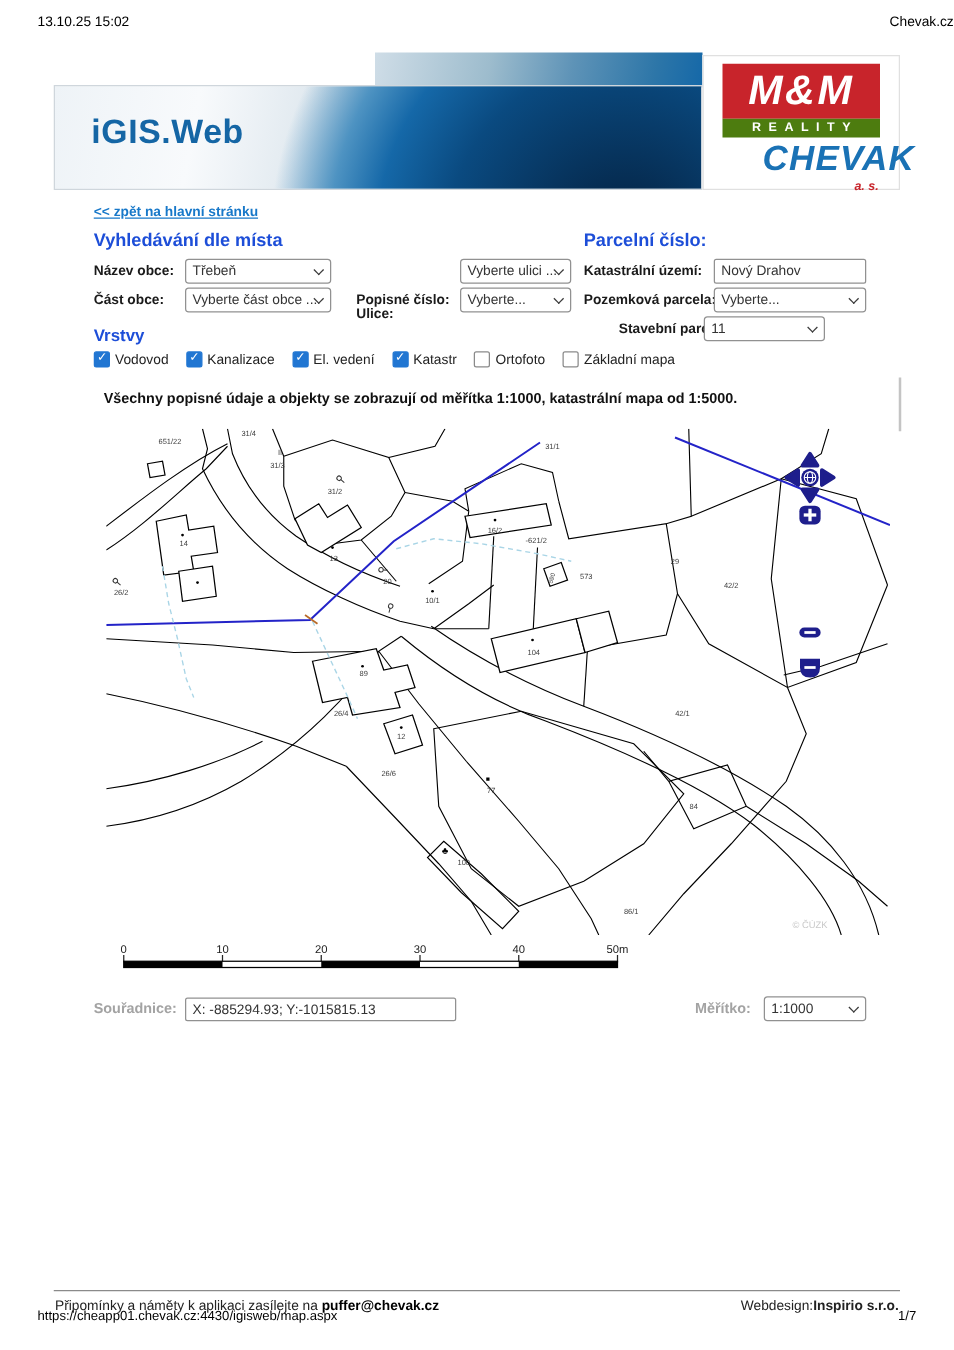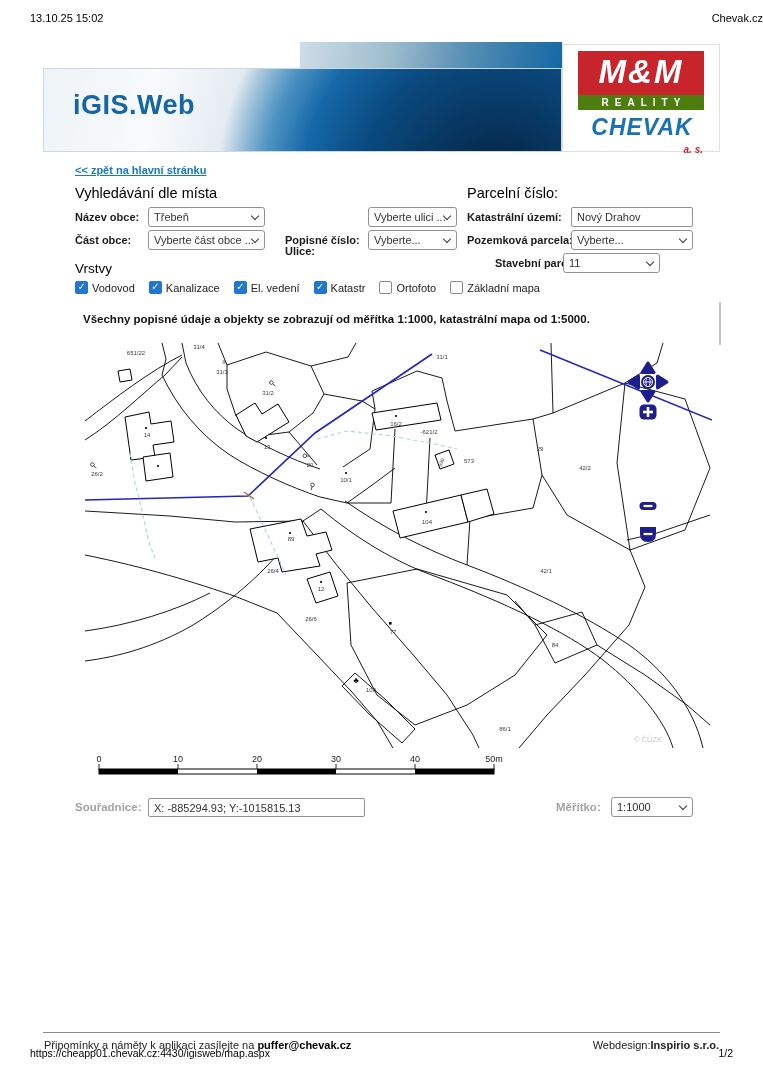--- a/index.html
+++ b/index.html
@@ -23,25 +23,25 @@
       linear-gradient(100deg,#eef3f7 0%,#f8fafc 22%,#e2eaf0 38%,#c2d3de 50%,#9dbccd 58%,#7fa9c0 65%,#a9c7d8 76%,#d4e4ec 100%);
   }
   .banner-overhang { position:absolute; left:257px; top:0; width:262px; height:28px;
     background:linear-gradient(100deg,#cfdde7 0%,#9dbccd 35%,#5e93b7 60%,#2d76a8 85%,#1568a8 100%); }
   .app-name { position:absolute; left:30px; top:48px; font-size:27px; font-weight:bold; color:#1566a5; letter-spacing:0.5px; }
   .logo-box { position:absolute; left:519px; top:2px; width:158px; height:108px; background:#fff; border:1px solid #e0e0e0; }
   .mm-red { margin:6px auto 0; width:126px; height:44px; background:#c8242b; color:#fff; font-weight:bold; font-style:italic;
     font-size:33px; text-align:center; line-height:42px; letter-spacing:2px; }
   .mm-reality { margin:0 auto; width:126px; height:15px; background:#4d7c0f; color:#fff; font-size:10px; font-weight:bold;
     letter-spacing:6px; text-align:center; line-height:15px; padding-left:6px; }
-  .chevak { width:158px; text-align:center; color:#1a72b5; font-weight:bold; font-style:italic; font-size:23px; letter-spacing:1px; line-height:34px; }
+  .chevak { width:158px; text-align:center; color:#1a72b5; font-weight:bold; font-style:italic; font-size:28px; letter-spacing:1px; line-height:34px;margin-left:29px; }
   .chevak-as { text-align:right; padding-right:16px; color:#c8242b; font-weight:bold; font-size:10px; font-style:italic; }
 
   .back-link { position:absolute; left:32px; top:109px; font-size:11px; font-weight:bold; color:#1778c9; text-decoration:underline; cursor:pointer; }
-  .h-blue { position:absolute; font-size:14.5px; font-weight:normal; color:#000000; }
+  .h-blue { position:absolute; font-size:14.5px; font-weight:bold; color:#1d4ed8; }
   .flabel { position:absolute; font-size:11px; font-weight:bold; color:#1a1a1a; line-height:20px; height:20px; }
   .glabel { position:absolute; font-size:11.5px; font-weight:bold; color:#a3a3a3; line-height:19px; }
   .sel, .tinput { position:absolute; height:20px; border:1px solid #919191; border-radius:3px; background:#fff;
     font-size:11px; color:#333; line-height:18px; padding:0 18px 0 5px; white-space:nowrap; overflow:hidden; }
   .tinput { padding-right:4px; border-radius:2px; }
   .chev { position:absolute; right:6px; top:5px; width:6px; height:6px; border-right:1.8px solid #3a3a3a; border-bottom:1.8px solid #3a3a3a; transform:rotate(45deg); }
 
   .layers-row { position:absolute; left:32px; top:226px; display:flex; gap:14px; align-items:center; }
   .layer { display:flex; align-items:flex-end; gap:4px; font-size:11px; color:#222; cursor:pointer; }
   .cb { width:13px; height:13px; border:1px solid #8a8a8a; border-radius:2px; background:#fff; display:inline-block; position:relative; }
@@ -333,14 +333,14 @@
   <div class="footer-left">
     <span>Připomínky a náměty k aplikaci zasílejte na </span><b>puffer@chevak.cz</b>
   </div>
   <div class="footer-right">
     <span>Webdesign:</span><b>Inspirio s.r.o.</b>
   </div>
 </div>
 
 <div class="print-footer">
   <span class="pf-url">https://cheapp01.chevak.cz:4430/igisweb/map.aspx</span>
-  <span class="pf-page">1/2</span>
+  <span class="pf-page">1/7</span>
 </div>
 
 </body></html>

